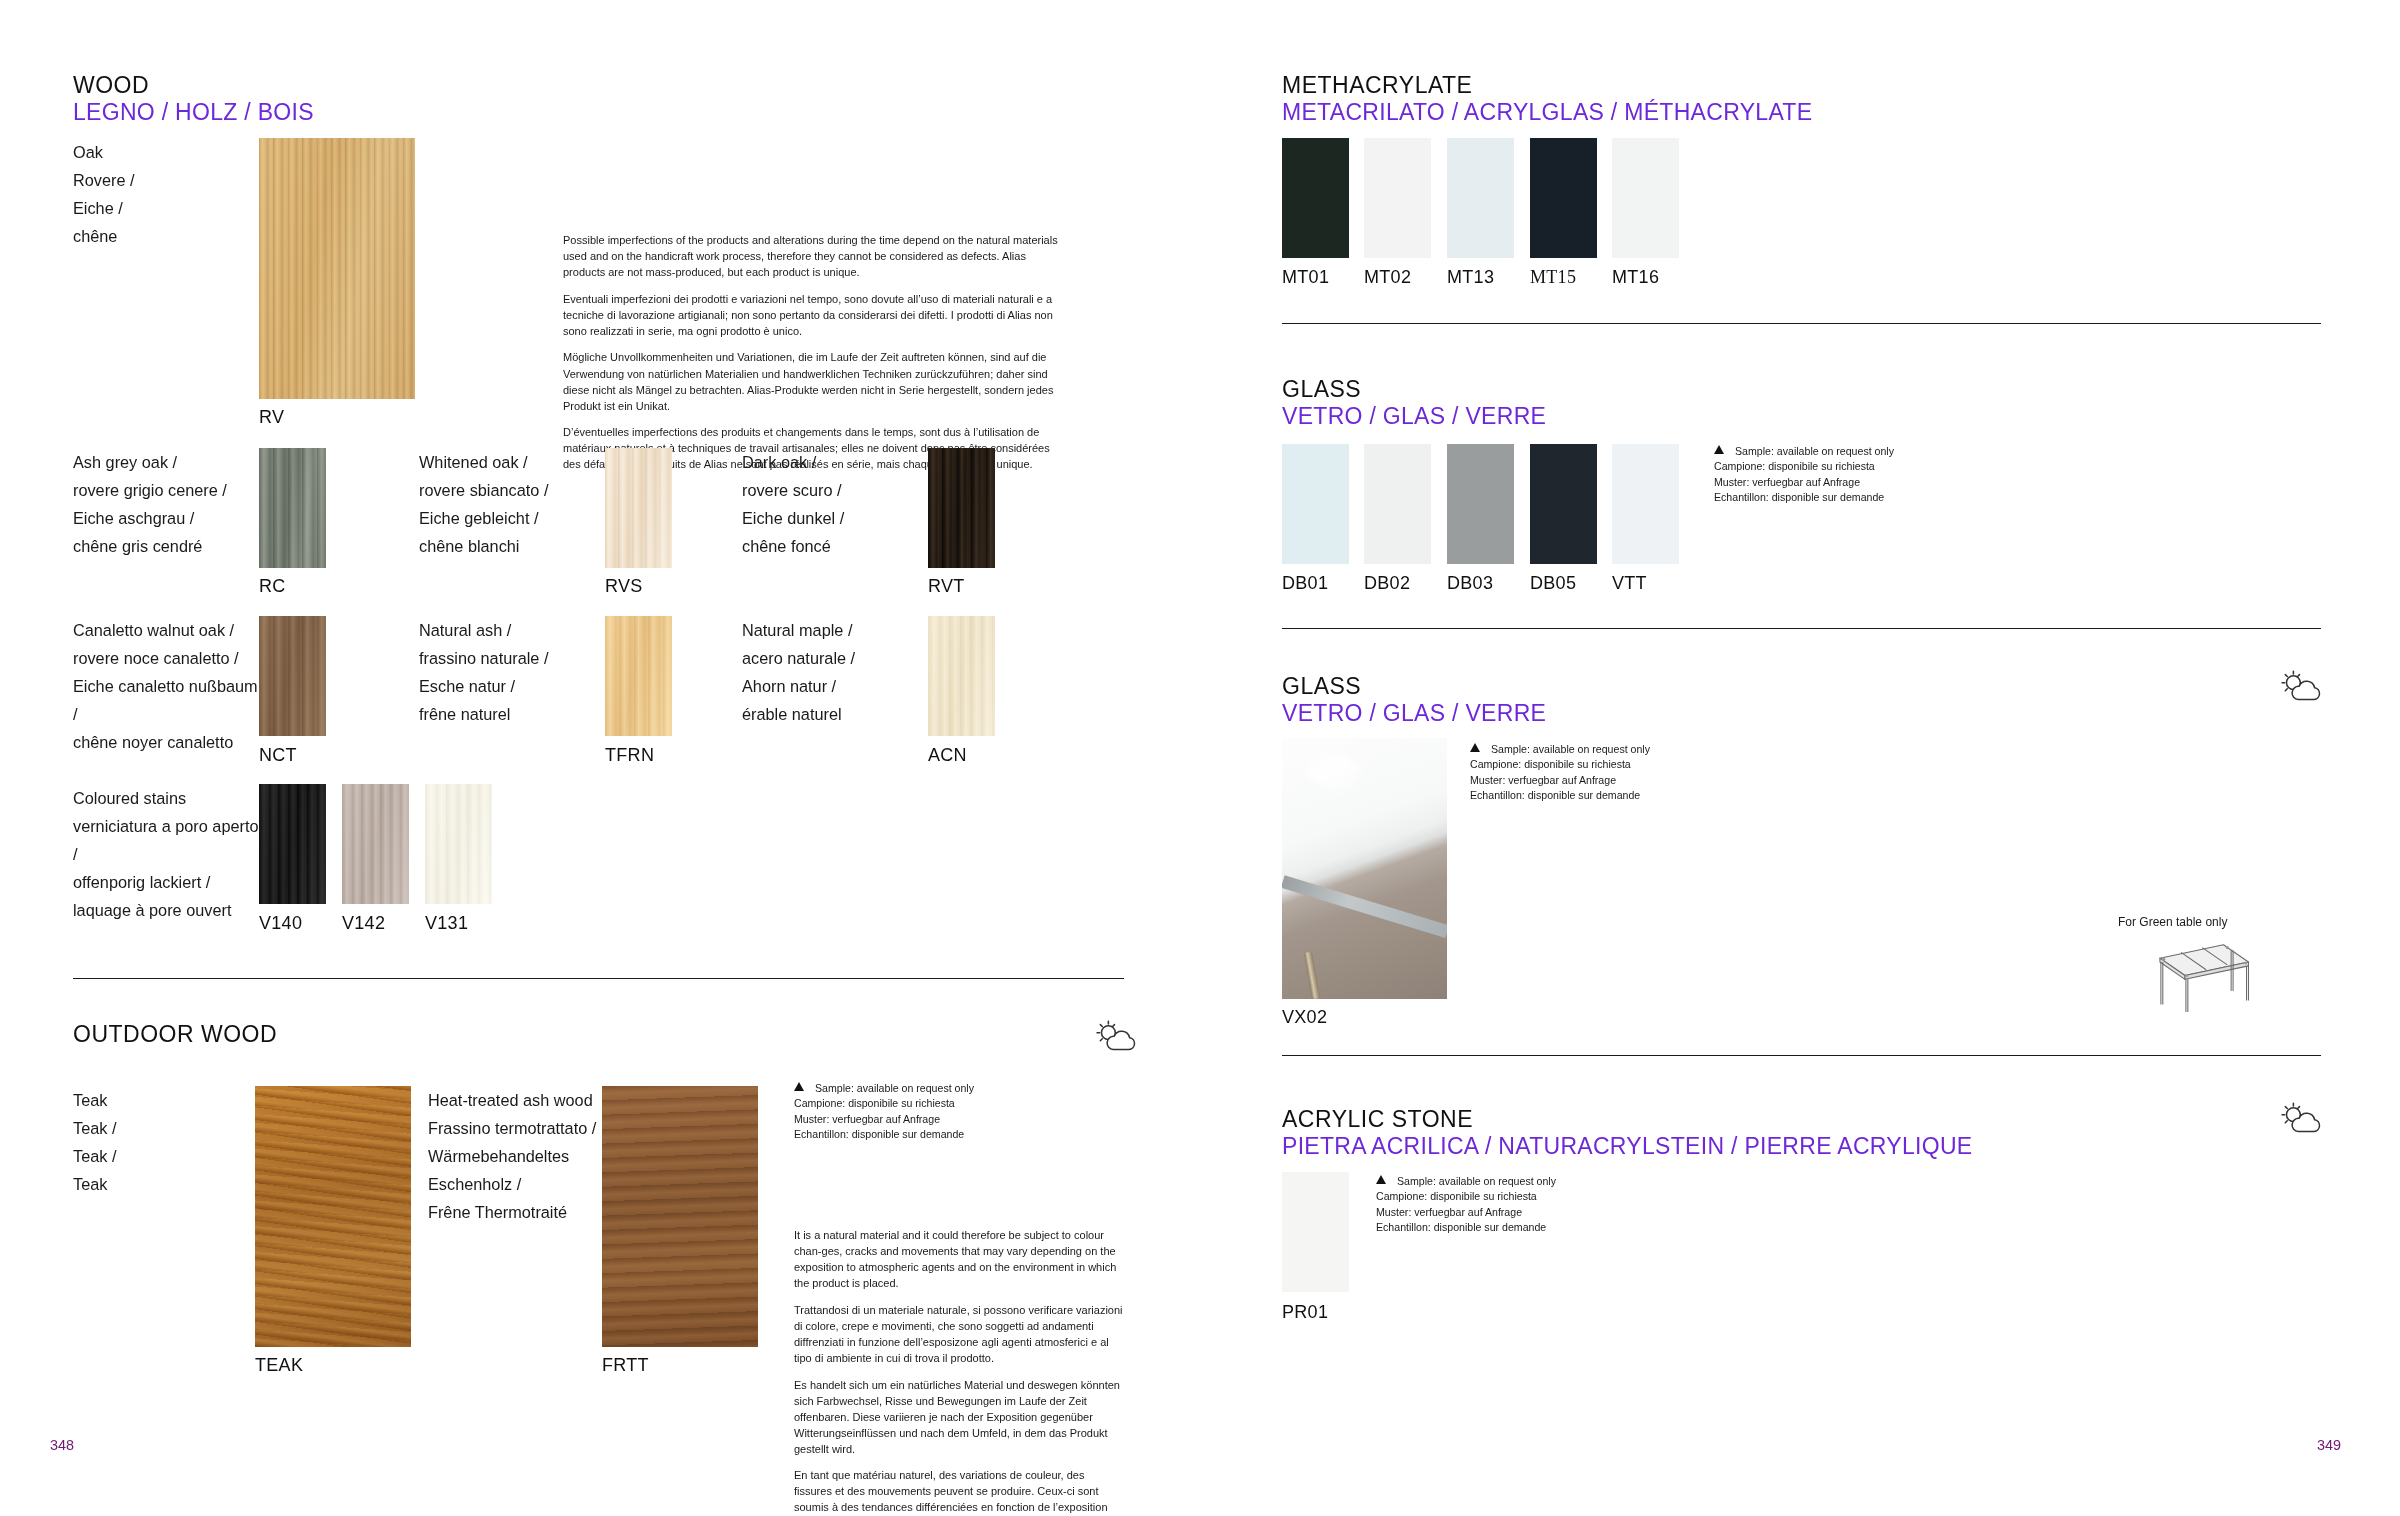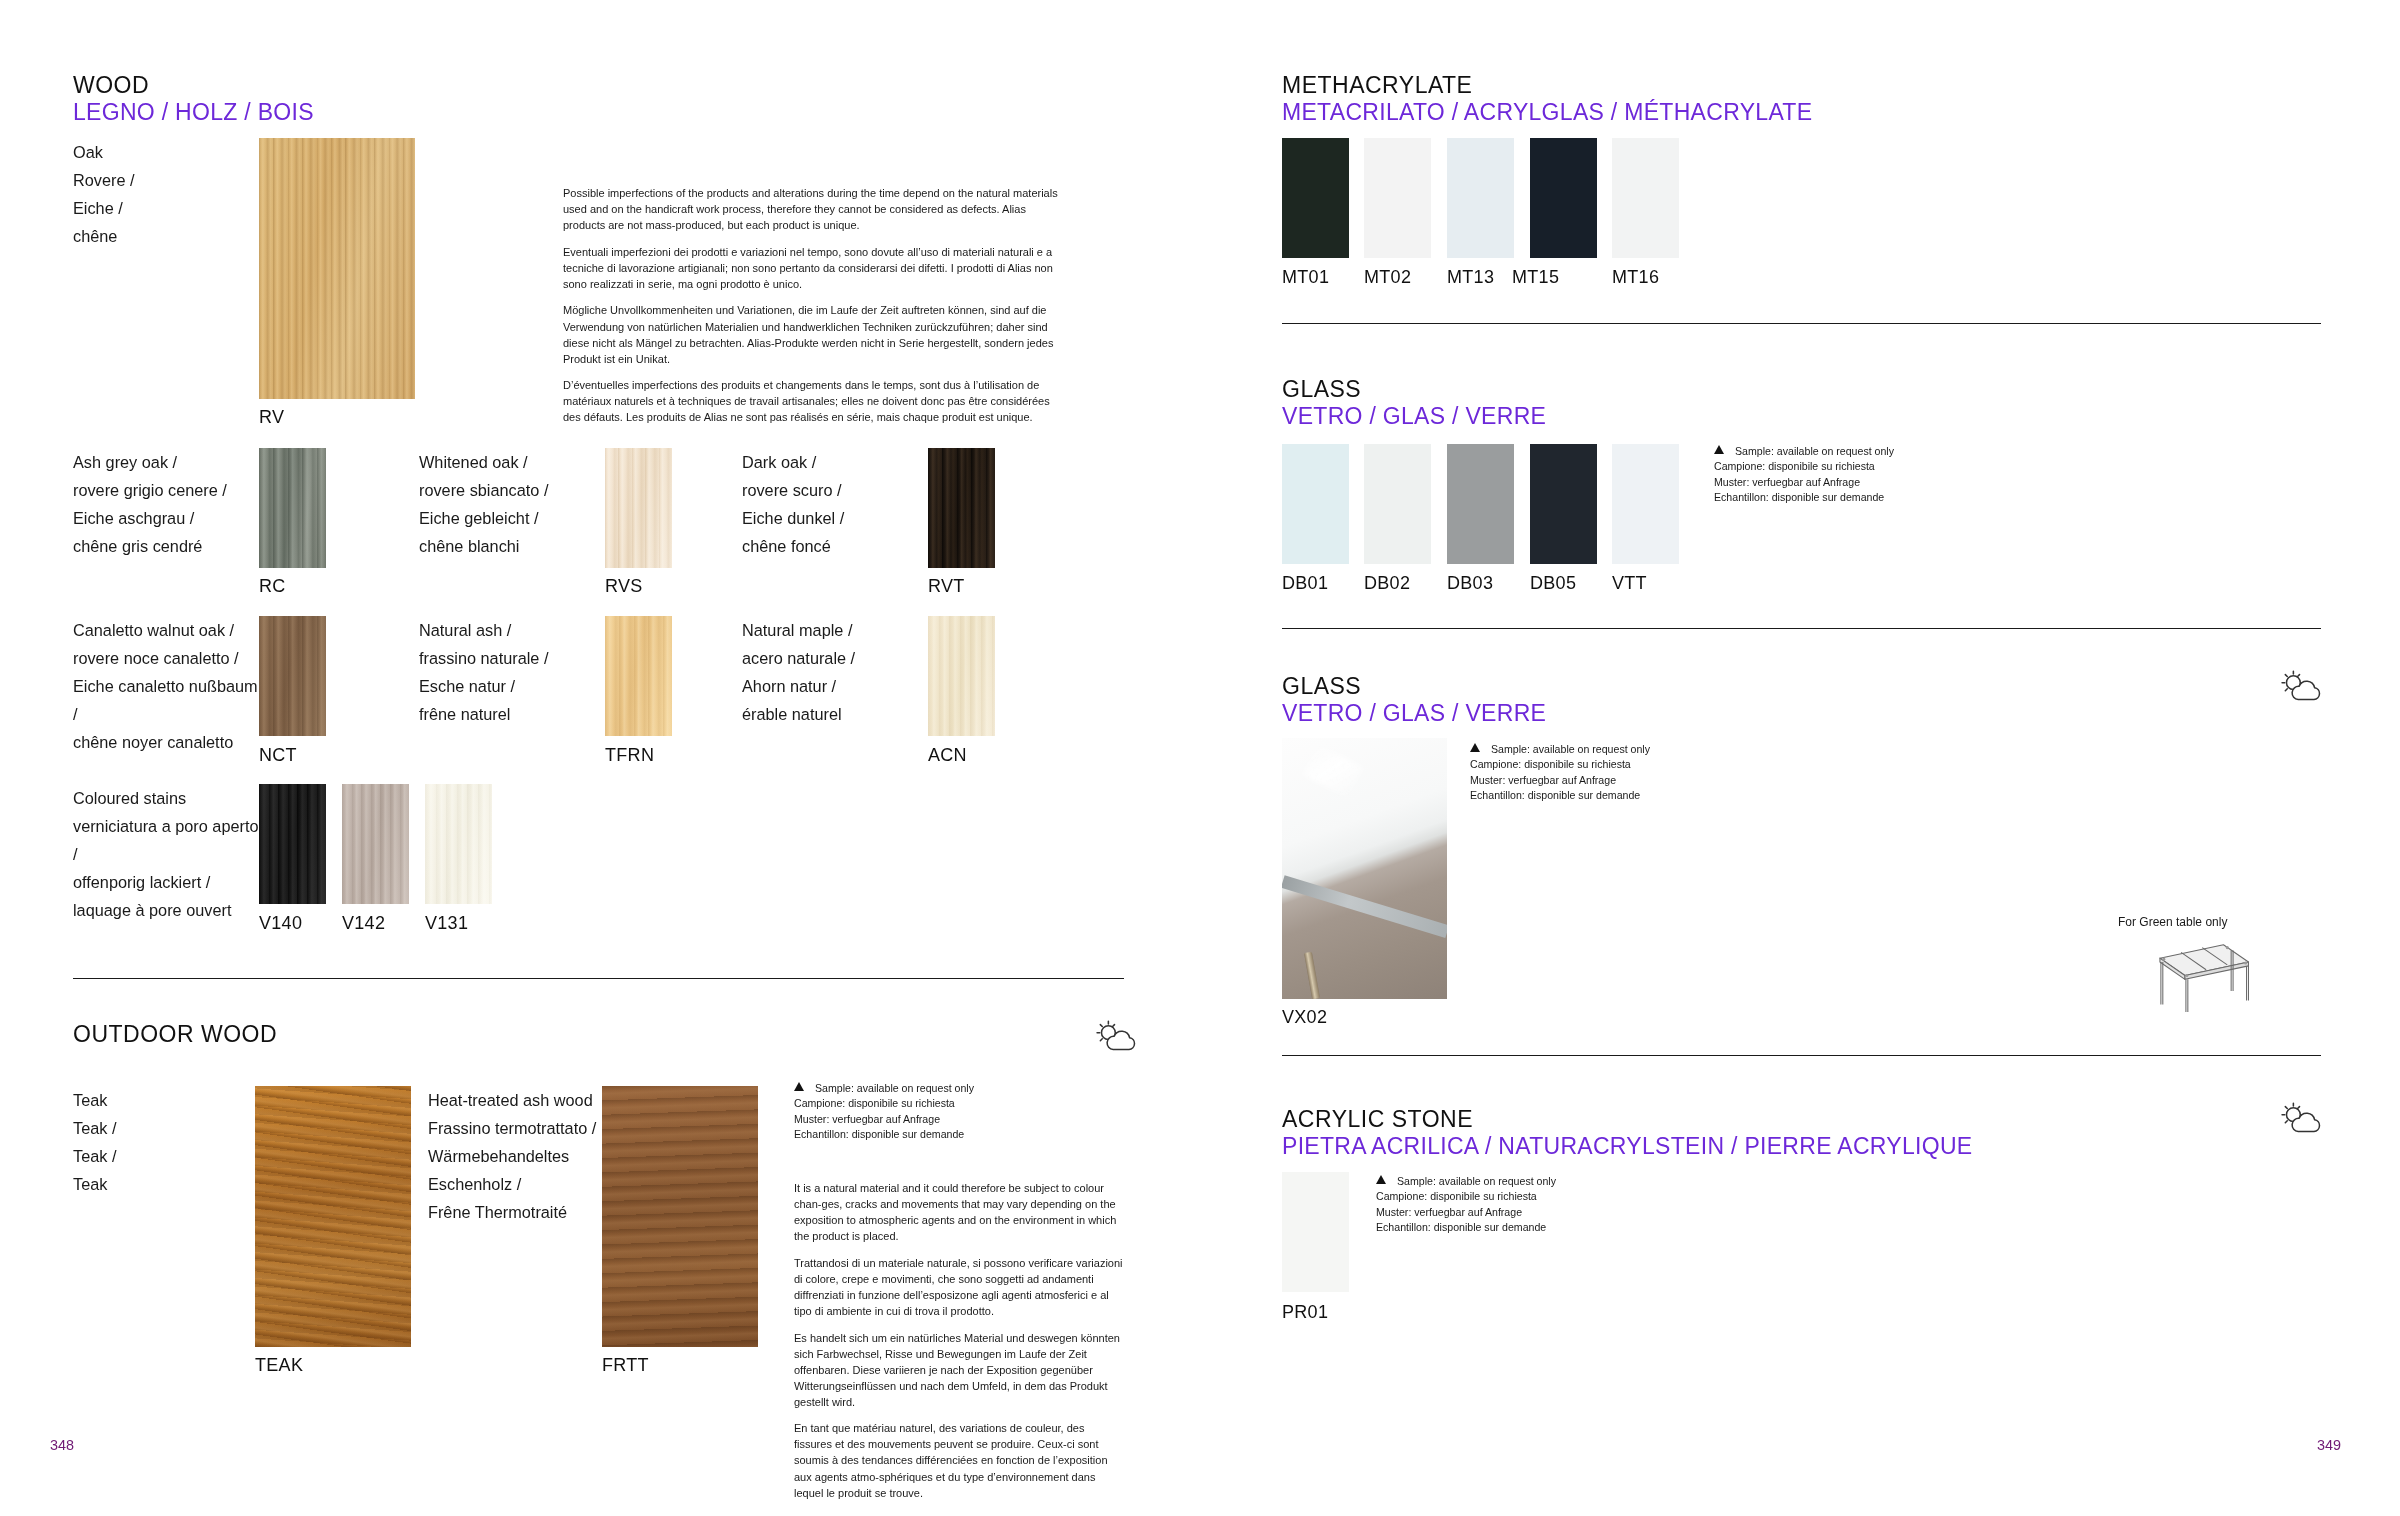--- a/index.html
+++ b/index.html
@@ -27,21 +27,21 @@
 
   
   .mat-name{
     font-size:16.3px;line-height:1.72;color:#1a1a1a;white-space:pre-line;
   }
   .mat-code{
     font-size:18px;letter-spacing:0.3px;color:#111;white-space:nowrap;
   }
 
   
-  .body-col{font-size:11px;line-height:1.46;color:#1a1a1a;}
+  .body-col{font-size:11px;line-height:1.46;color:#1a1a1a;margin-top:47px;}
   .body-col p{margin:0 0 10.6px 0;}
   .body-col p:last-child{margin-bottom:0;}
 
   
   .note{position:absolute;font-size:10.6px;line-height:1.45;color:#1a1a1a;}
   .note .tri{
     position:absolute;left:0;top:1px;width:0;height:0;
     border-left:5.8px solid transparent;border-right:5.8px solid transparent;
     border-bottom:9.6px solid #111;
   }
@@ -331,21 +331,21 @@
 
   <div class="flat" style="left:81px;top:138px;width:67px;height:120px;background:#1d2721;"></div>
   <div class="flat" style="left:163px;top:138px;width:67px;height:120px;background:#f3f3f3;"></div>
   <div class="flat" style="left:246px;top:138px;width:67px;height:120px;background:#e6edf1;"></div>
   <div class="flat" style="left:329px;top:138px;width:67px;height:120px;background:#171f29;"></div>
   <div class="flat" style="left:411px;top:138px;width:67px;height:120px;background:#f2f3f3;"></div>
 
   <div class="abs mat-code" style="left:81px;top:267px;">MT01</div>
   <div class="abs mat-code" style="left:163px;top:267px;">MT02</div>
   <div class="abs mat-code" style="left:246px;top:267px;">MT13</div>
-  <div class="abs mat-code" style="left:311px;top:267px;">MT15</div>
+  <div class="abs mat-code" style="left:329px;top:267px;font-family:Liberation Serif, serif;">MT15</div>
   <div class="abs mat-code" style="left:411px;top:267px;">MT16</div>
 
   <div class="rule" style="left:81px;top:323px;width:1039px;"></div>
 
   <div class="abs sec-title" style="left:81px;top:375px;">GLASS</div>
   <div class="abs sec-sub" style="left:81px;top:402px;">VETRO / GLAS / VERRE</div>
 
   <div class="flat" style="left:81px;top:444px;width:67px;height:120px;background:#e0eef1;"></div>
   <div class="flat" style="left:163px;top:444px;width:67px;height:120px;background:#eef1f0;"></div>
   <div class="flat" style="left:246px;top:444px;width:67px;height:120px;background:#9a9d9e;"></div>

